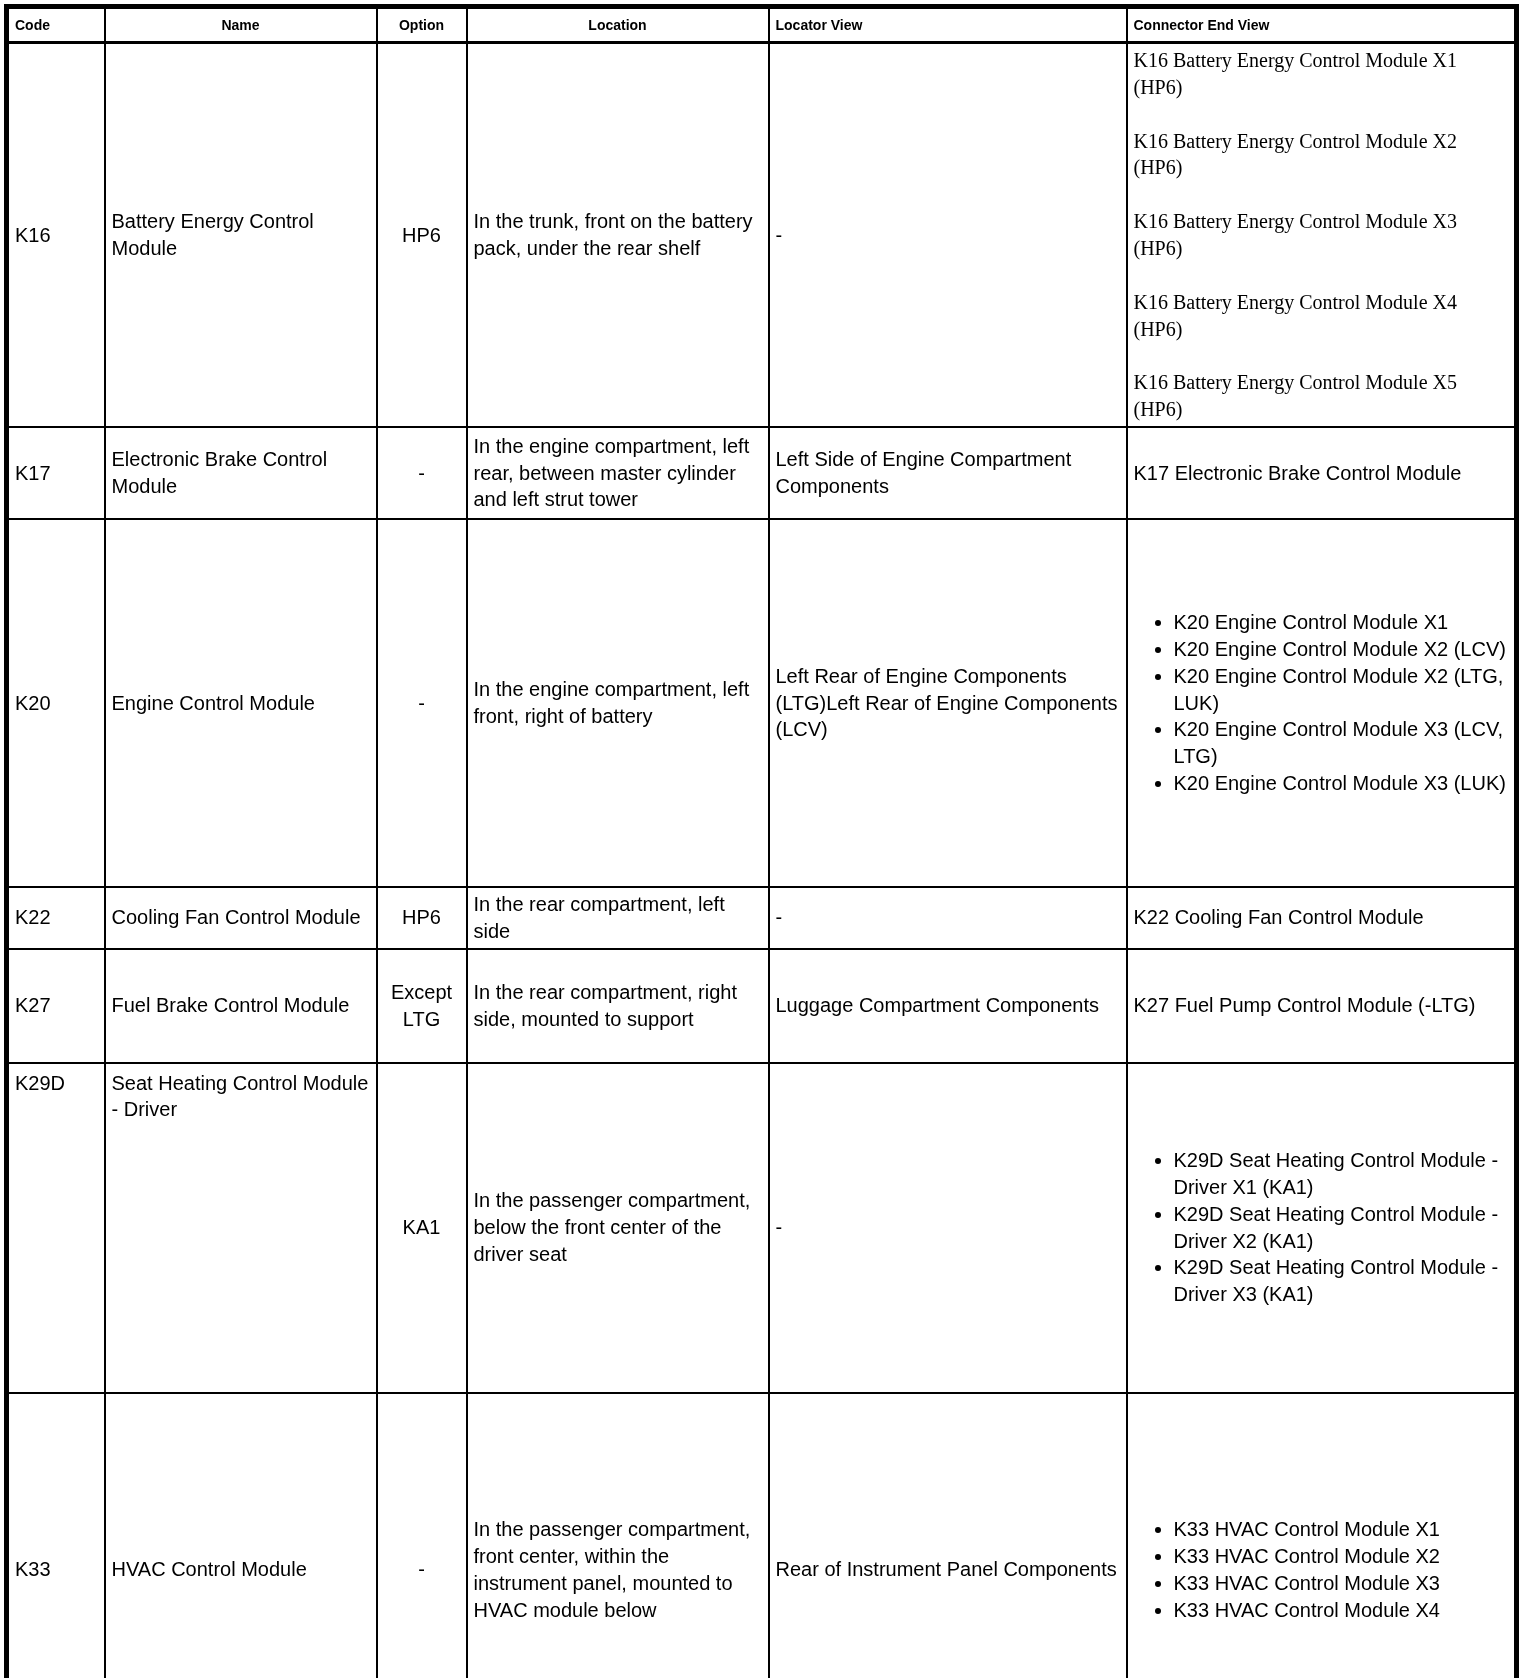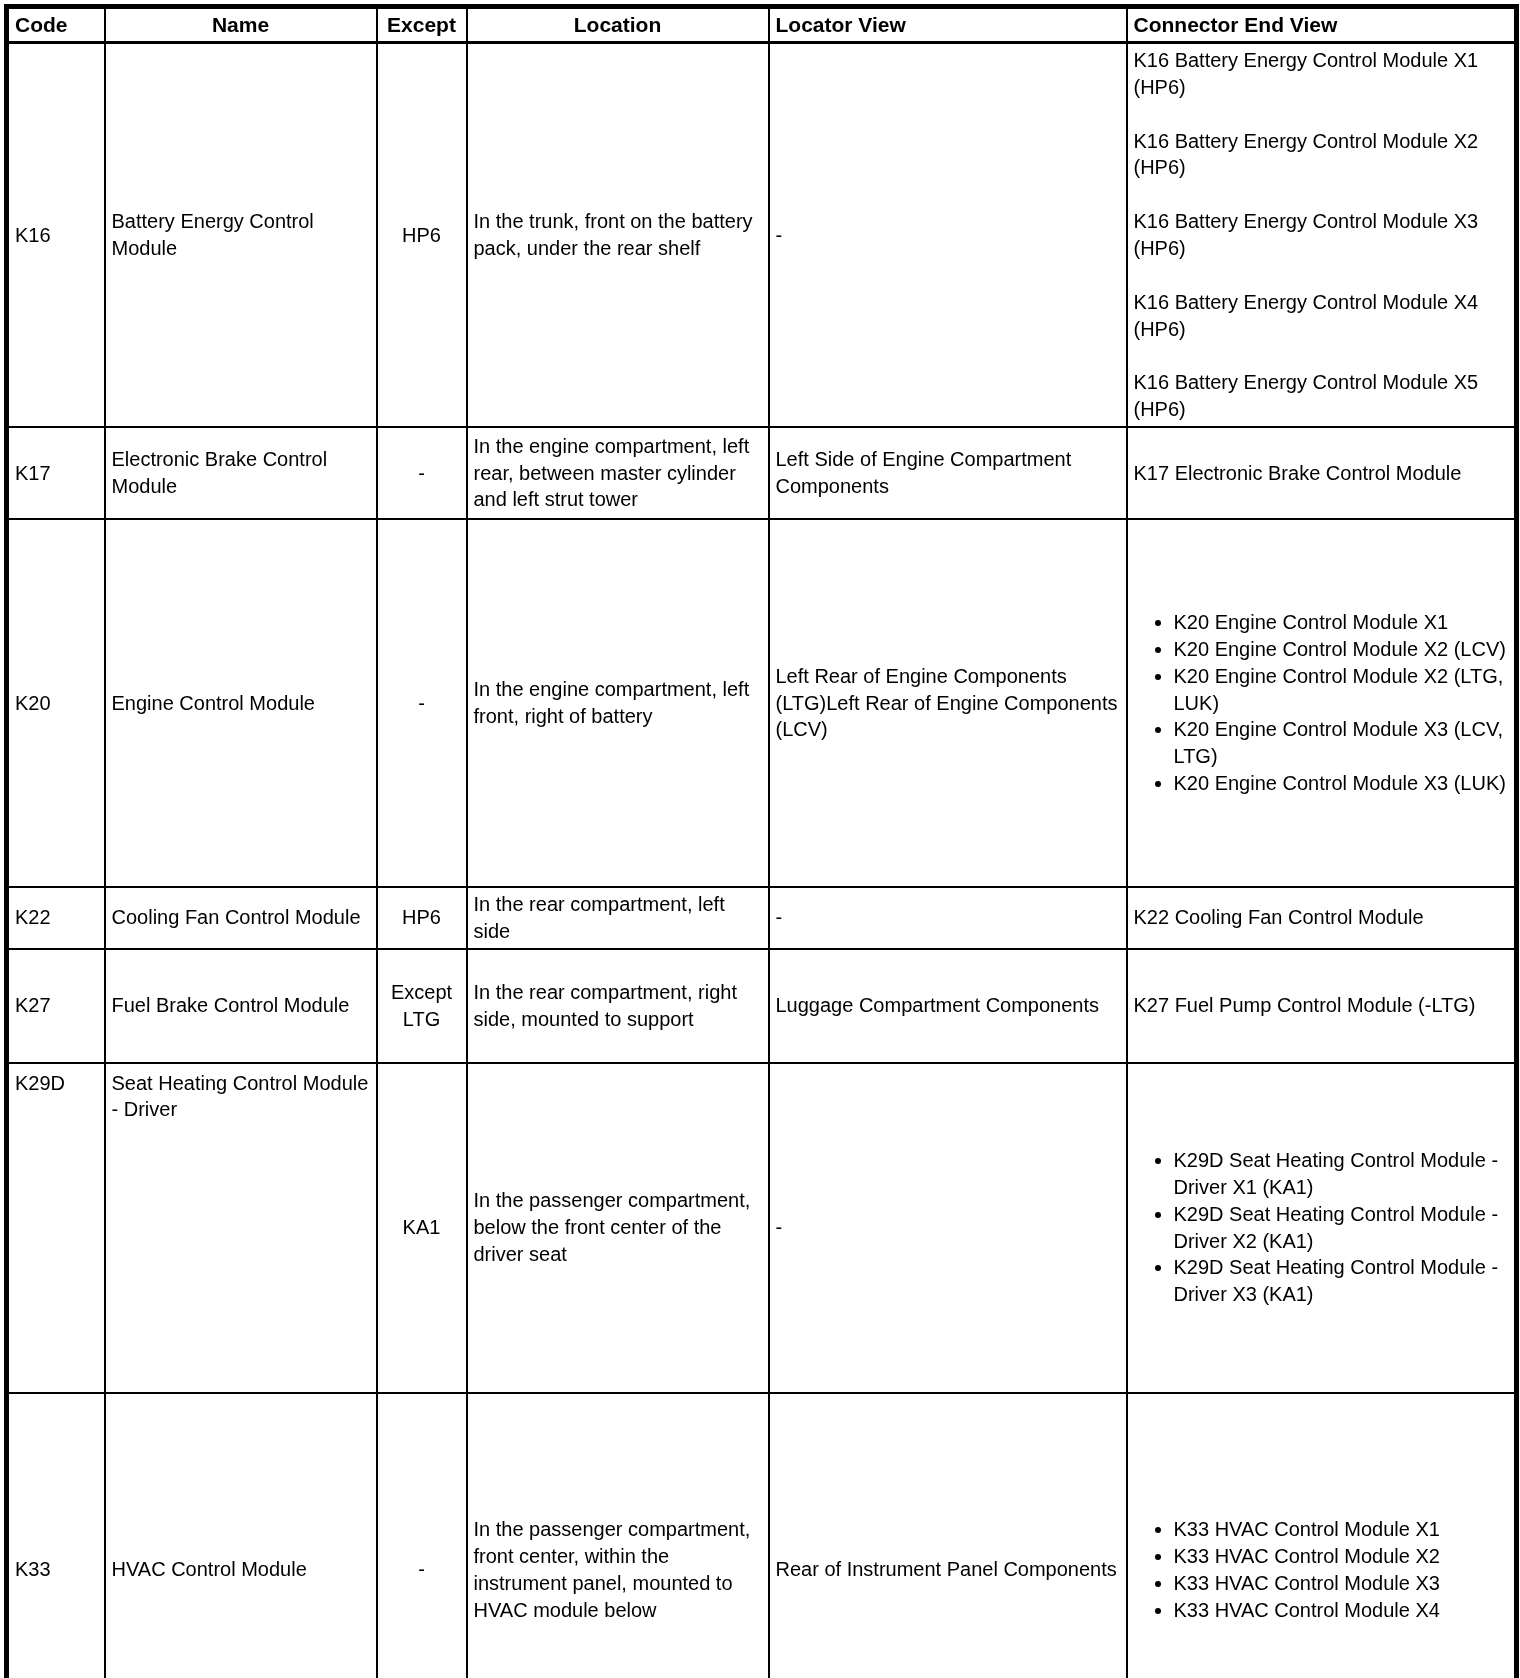--- a/index.html
+++ b/index.html
@@ -29,35 +29,36 @@
   th, td {
     border: 2px solid #000;
     padding: 3px 6px;
     vertical-align: middle;
     overflow: hidden;
     word-wrap: break-word;
   }
   thead tr { height: 36px; }
   th {
     font-weight: bold;
-    font-size: 21px;
+    font-size: 14px;
     text-align: center;
     border-bottom: 3px solid #000;
     padding: 4px 6px;
   }
   th.align-left { text-align: left; }
 
   td {
     line-height: 1.34;
     text-align: left;
   }
   td.cell-option { text-align: center; }
 
   td.cell-connector p {
     margin: 0 0 27px 0;
+    font-family: Liberation Serif, serif;
   }
   td.cell-connector p:last-child { margin-bottom: 0; }
 
   td.cell-connector ul {
     margin: 0;
     padding-left: 40px;
     list-style: disc outside;
   }
   td.cell-connector li { margin: 0; }
 
@@ -75,21 +76,21 @@
     <col class="c-name">
     <col class="c-option">
     <col class="c-location">
     <col class="c-locator">
     <col class="c-conn">
   </colgroup>
   <thead>
     <tr>
       <th class="align-left">Code</th>
       <th>Name</th>
-      <th>Except</th>
+      <th>Option</th>
       <th>Location</th>
       <th class="align-left">Locator View</th>
       <th class="align-left">Connector End View</th>
     </tr>
   </thead>
   <tbody id="table-body">
       <tr style="height: 384px;">
         <td class="cell-code">K16</td>
         <td class="cell-name">Battery Energy Control Module</td>
         <td class="cell-option">HP6</td>

